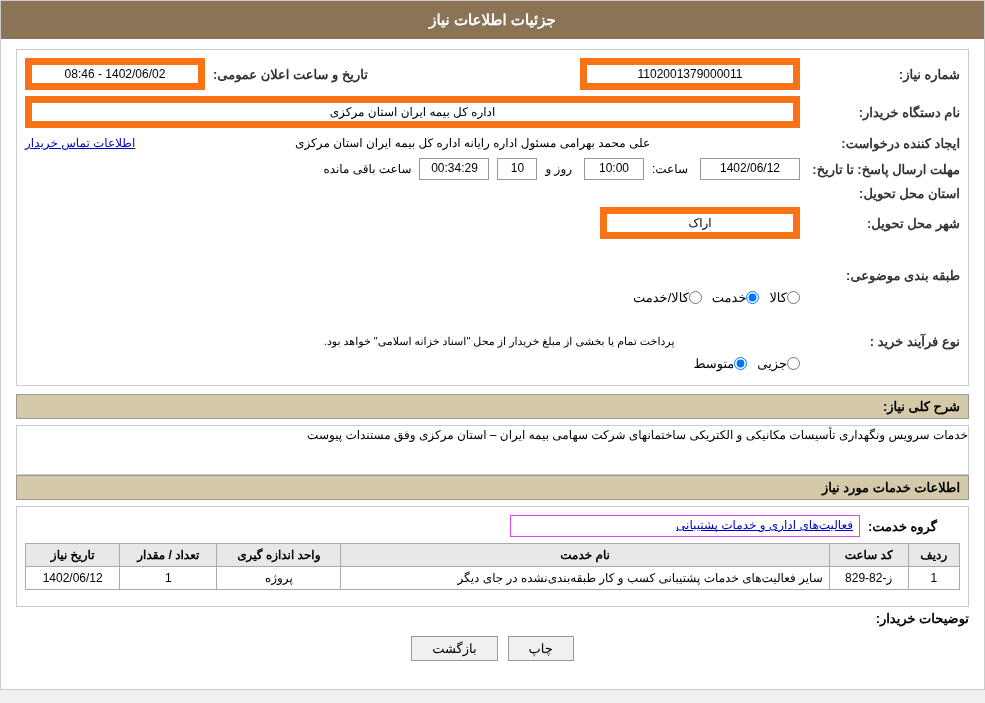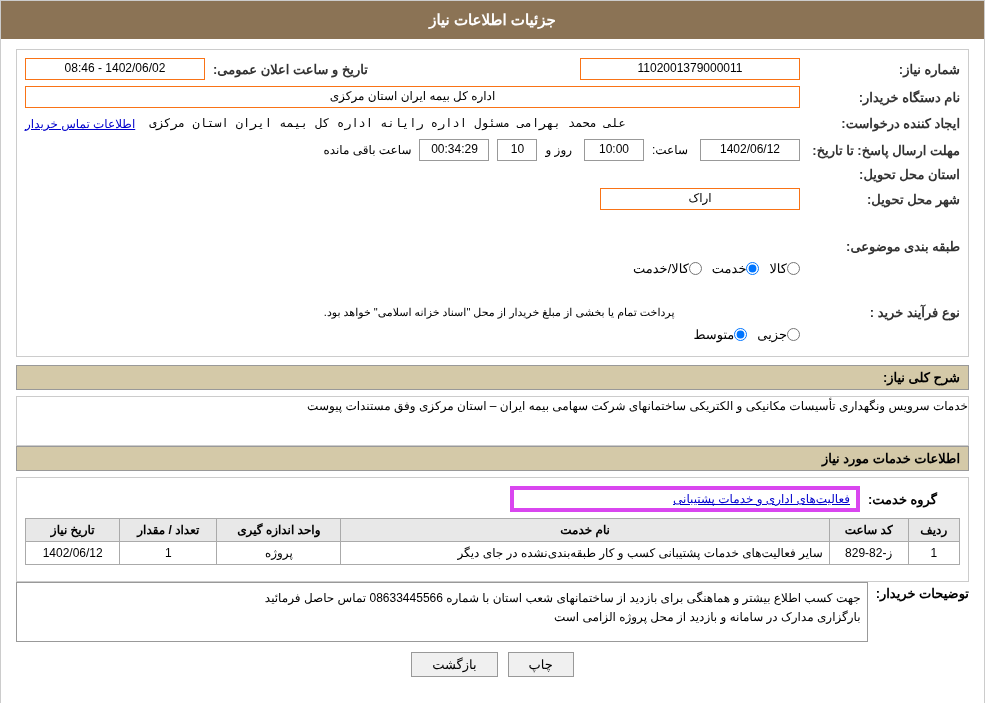--- a/index.html
+++ b/index.html
@@ -40,21 +40,21 @@
       direction: rtl;
     }
     .label {
       color: #333;
       font-weight: bold;
       min-width: 160px;
       text-align: right;
       padding-left: 8px;
     }
     .value-box {
-      border: 1px solid #f97316;
+      border: 7px solid #f97316;
       background: #fff;
       padding: 2px 0;
       min-width: 200px;
       min-height: 22px;
       font-size: 12px;
     }
     .value-text {
       padding: 2px 4px;
       font-size: 12px;
     }
@@ -102,21 +102,21 @@
       direction: rtl;
       margin-bottom: 6px;
     }
     .service-group-label {
       font-weight: bold;
       min-width: 100px;
       text-align: left;
       padding-left: 8px;
     }
     .service-group-value {
-      border: 4px solid #d946ef;
+      border: 1px solid #d946ef;
       background: #fff;
       padding: 2px 6px;
       min-width: 350px;
       min-height: 22px;
       font-size: 12px;
       color: #0000cc;
       text-decoration: underline;
     }
     table {
       width: 100%;
@@ -220,21 +220,21 @@
         <span class="value-box" style="min-width:180px;text-align:center;">1402/06/02 - 08:46</span>
       </div>
 
       <div class="row">
         <span class="label">نام دستگاه خریدار:</span>
         <span class="value-box" style="flex:1;text-align:center;">اداره کل بیمه ایران استان مرکزی</span>
       </div>
 
       <div class="row">
         <span class="label">ایجاد کننده درخواست:</span>
-        <span class="value-text" style="flex:1; text-align:left; direction:rtl;font-family:Liberation Mono, monospace;">علی محمد بهرامی مسئول اداره رایانه اداره کل بیمه ایران استان مرکزی</span>
+        <span class="value-text" style="flex:1; text-align:center; direction:rtl;">علی محمد بهرامی مسئول اداره رایانه اداره کل بیمه ایران استان مرکزی</span>
         <span class="link-text" style="margin-right:10px; white-space:nowrap;">اطلاعات تماس خریدار</span>
       </div>
 
       <div class="row">
         <span class="label">مهلت ارسال پاسخ: تا تاریخ:</span>
         <span class="small-box" style="min-width:100px;text-align:center;">1402/06/12</span>
         <span class="value-text" style="margin-right:8px;margin-left:4px;">ساعت:</span>
         <span class="small-box" style="min-width:60px;text-align:center;">10:00</span>
         <span class="value-text" style="margin-right:8px;margin-left:4px;">روز و</span>
         <span class="small-box" style="min-width:40px;text-align:center;">10</span>
@@ -321,21 +321,20 @@
         <td>1402/06/12</td>
       </tr>
             </tbody>
         </table>
       </div>
     </div>
 
     <div class="notes-section">
       <div class="notes-row">
         <span class="notes-label">توضیحات خریدار:</span>
-        <div class="notes-box" id="notes-content">جهت کسب اطلاع بیشتر و هماهنگی برای بازدید از ساختمانهای شعب استان با شماره 08633445566 تماس حاصل فرمائید<br>بارگزاری مدارک در سامانه و بازدید از محل پروژه الزامی است</div>
       </div>
     </div>
 
     <div class="buttons-row">
       <button class="btn">بازگشت</button>
       <button class="btn">چاپ</button>
     </div>
 
   </div>
 </div>

